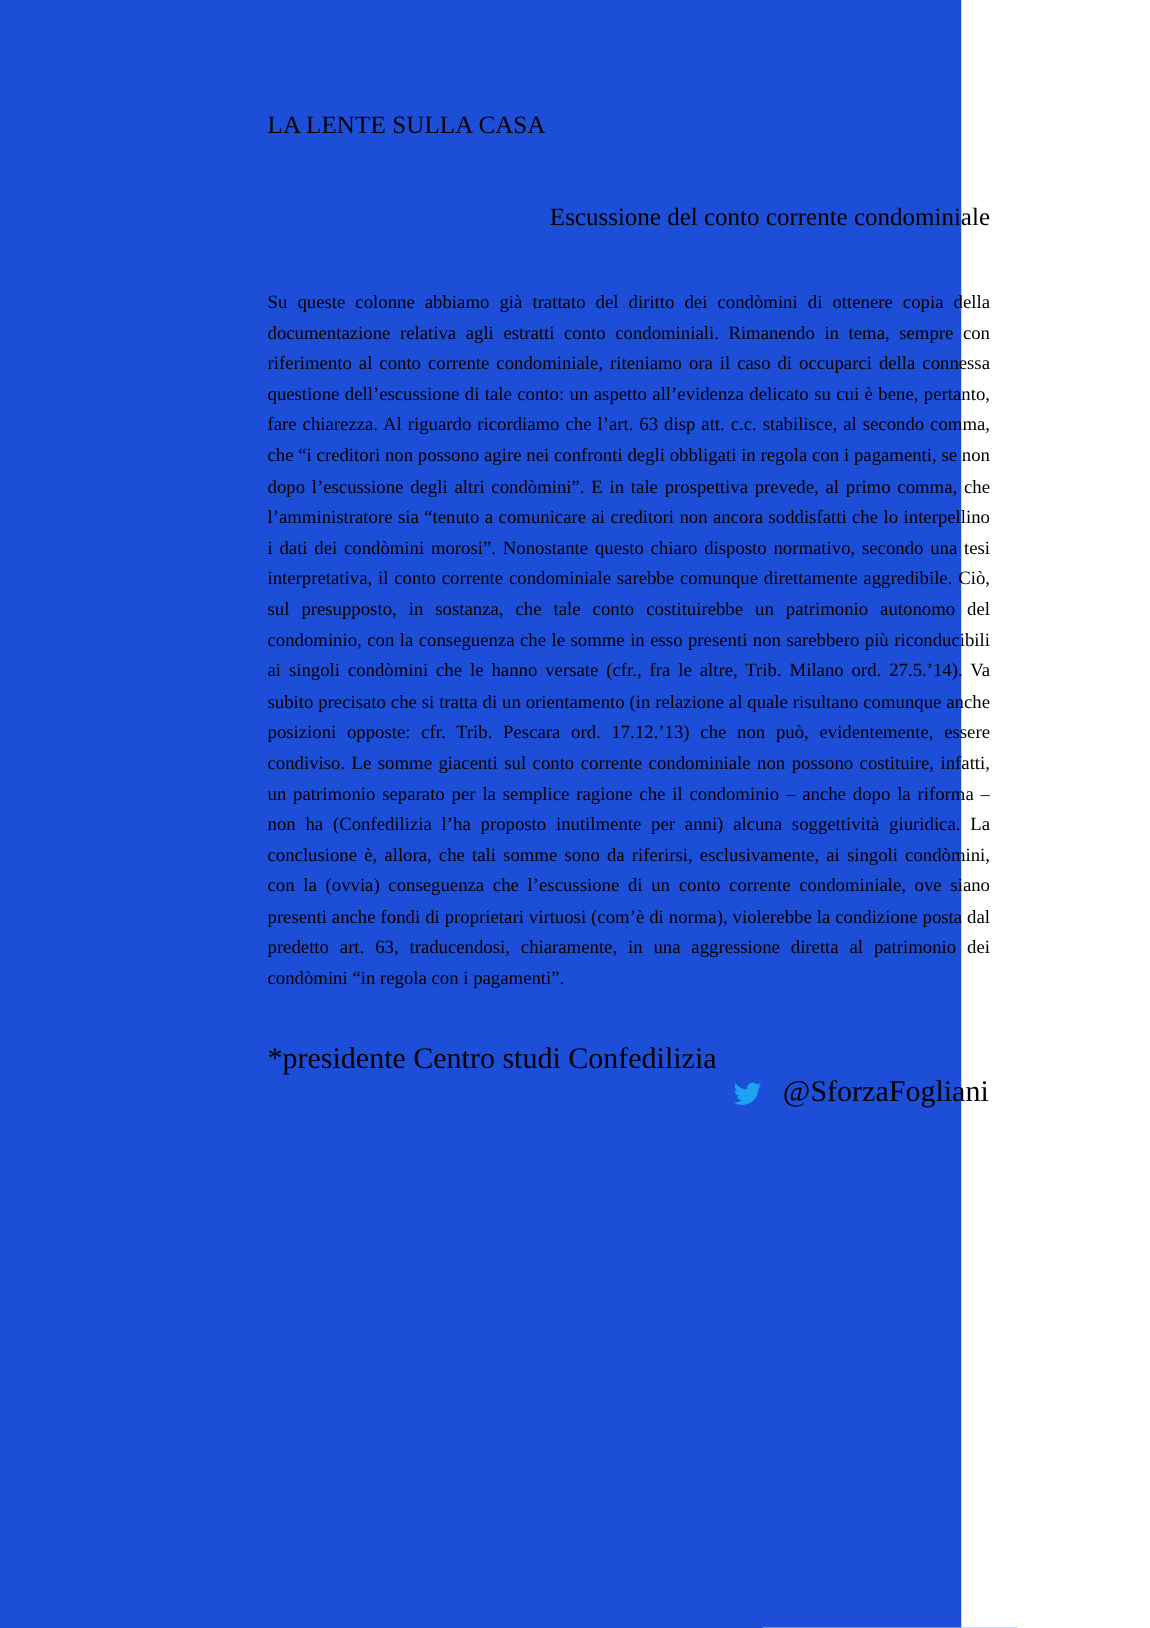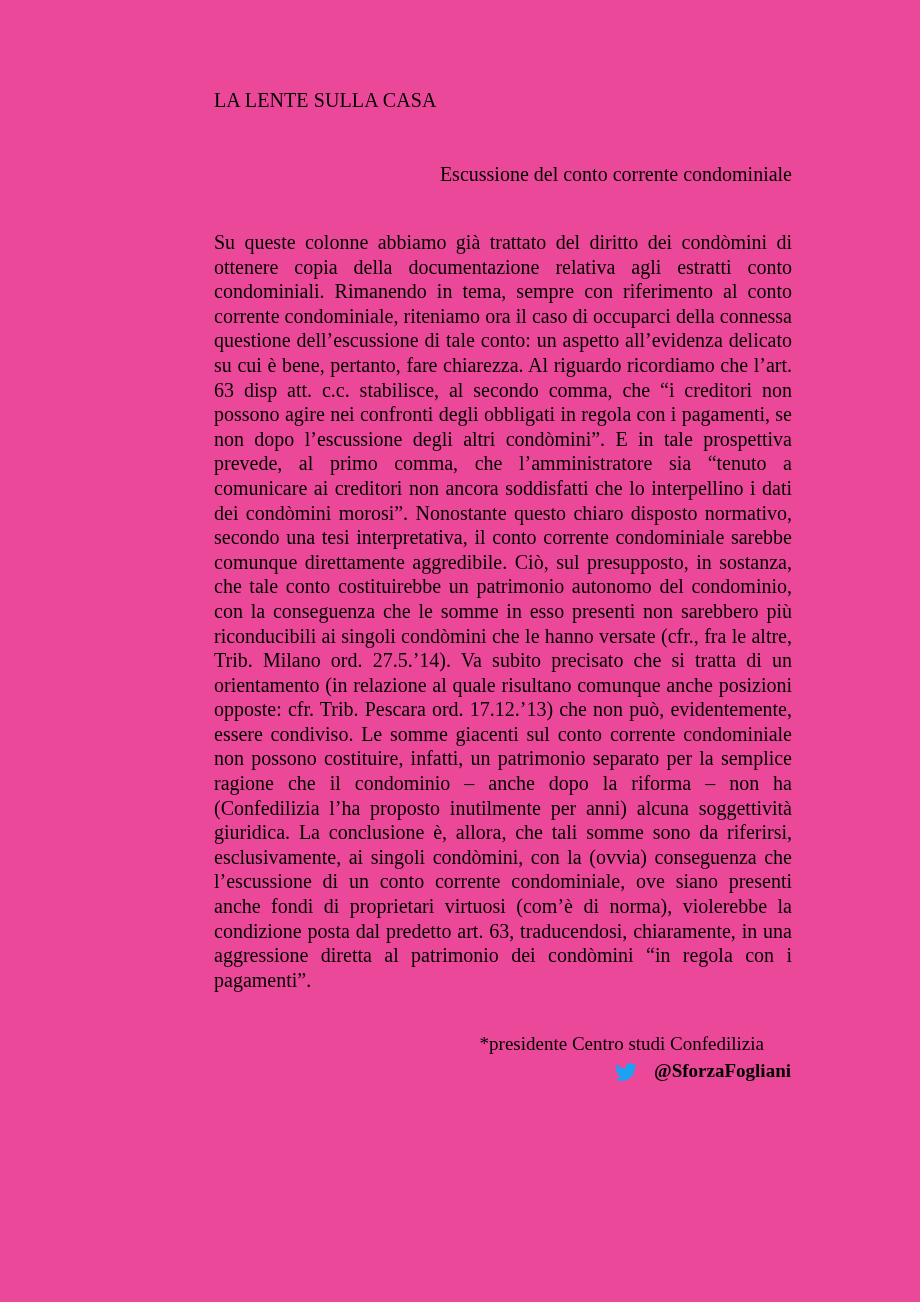--- a/index.html
+++ b/index.html
@@ -9,23 +9,23 @@
   }
   body {
     width: 920px;
     height: 1302px;
     font-family: "Liberation Serif", "DejaVu Serif", serif;
     color: #000000;
     overflow: hidden;
   }
   .page {
     position: relative;
-    width: 920px;
+    width: 769px;
     height: 1302px;
-    background: #ec4899;
+    background: #1d4ed8;
   }
   .content {
     position: absolute;
     left: 214px;
     top: 88px;
     width: 578px;
   }
   .masthead {
     font-size: 20px;
     line-height: 24.5px;
@@ -38,47 +38,45 @@
     letter-spacing: 0.05px;
   }
   .subtitle {
     font-size: 20px;
     line-height: 24.5px;
     text-align: right;
     margin-top: 49px;
   }
   .body-copy {
     margin-top: 44px;
-    font-size: 20px;
+    font-size: 15px;
     line-height: 24.6px;
     text-align: justify;
     text-justify: inter-word;
     hyphens: none;
   }
   .body-copy p {
     margin: 0;
     text-align: justify;
   }
   .signature {
     margin-top: 38px;
-    font-size: 19px;
+    font-size: 24px;
     line-height: 27px;
-    text-align: right;
   }
   .signature .credit {
     display: block;
     padding-right: 28px;
   }
   .handle-line {
     display: flex;
     align-items: center;
     justify-content: flex-end;
     gap: 17px;
     padding-right: 1px;
-    font-weight: bold;
   }
   .twitter-icon {
     display: inline-block;
     width: 22px;
     height: 22px;
     line-height: 0;
     flex: 0 0 auto;
     position: relative;
     top: 1px;
   }

